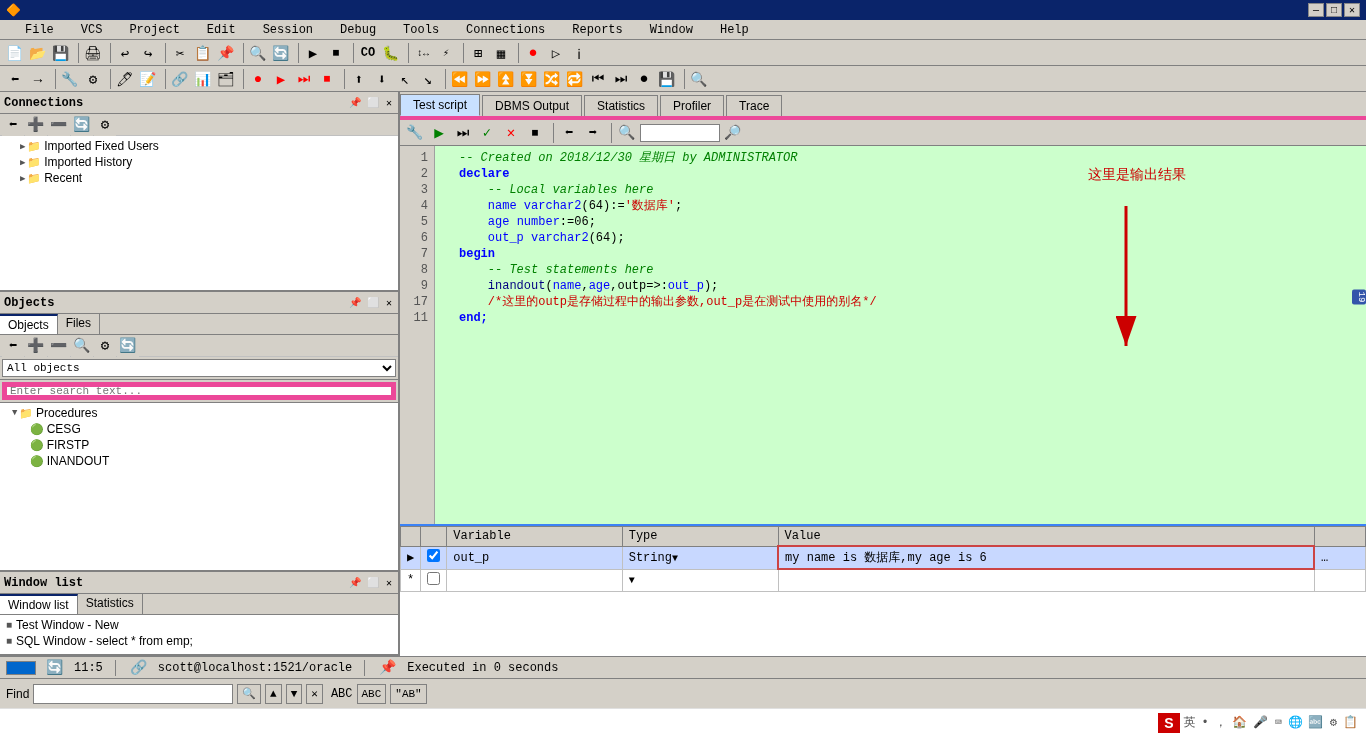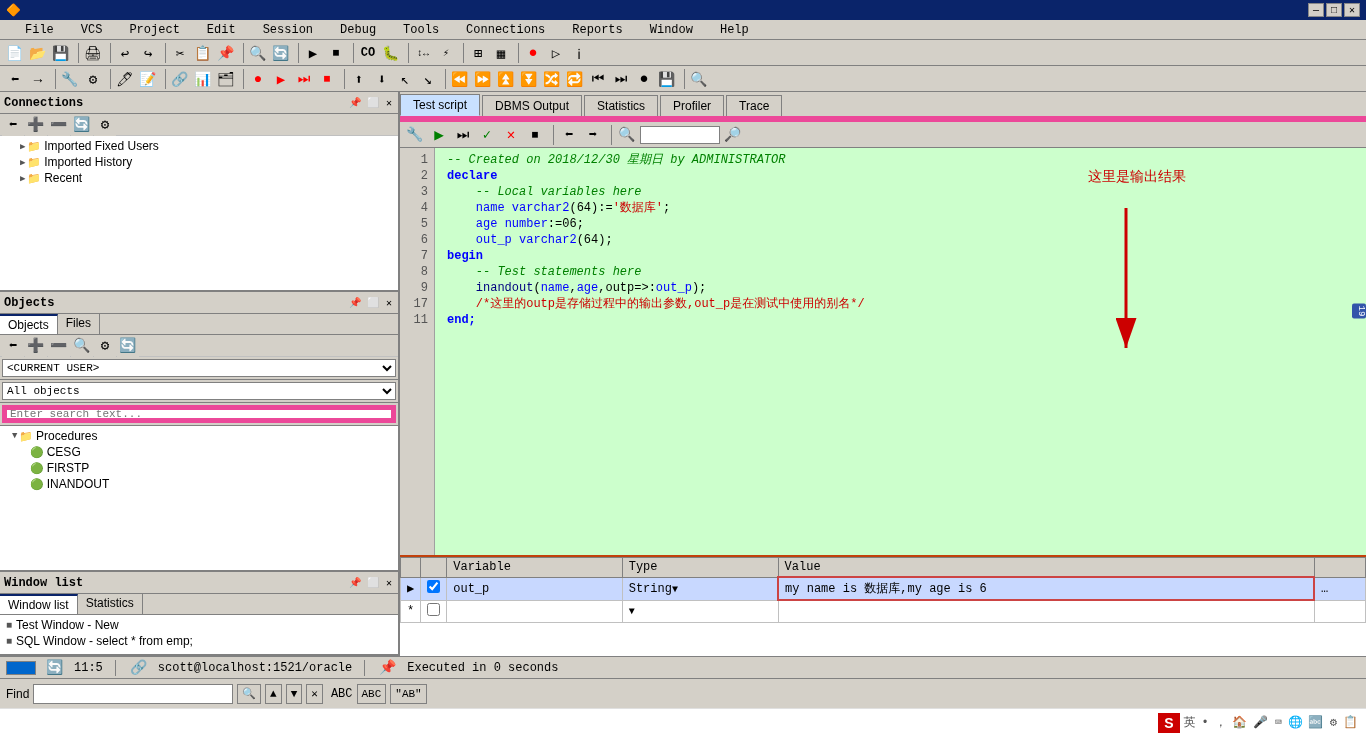--- a/index.html
+++ b/index.html
@@ -52,32 +52,32 @@
     .dropdown { width: 100%; height: 18px; font-size: 11px; background: white; border: 1px solid #808080; }
     .search-bar { background: #d4d0c8; padding: 2px; border-bottom: 1px solid #808080; }
     .search-input { width: 100%; height: 18px; font-size: 11px; border: 5px solid #ec4899; padding: 1px 3px; }
 
     
     .window-list-panel { flex: 1; }
     .window-entry { display: flex; align-items: center; padding: 1px 4px; cursor: pointer; font-family: Arial, sans-serif; font-size: 12px; }
     .window-entry .win-icon { margin-right: 4px; font-size: 10px; color: #555; }
     
     
-    .editor-tabs { display: flex; background: #d4d0c8; border-bottom: 6px solid #ec4899; align-items: flex-end; padding-top: 2px; }
+    .editor-tabs { display: flex; background: #d4d0c8; border-bottom: 4px solid #ec4899; align-items: flex-end; padding-top: 2px; }
     .editor-tab { padding: 3px 12px; cursor: pointer; font-family: Arial, sans-serif; font-size: 12px; background: #d4d0c8; border: 1px solid #808080; border-bottom: none; margin-right: 2px; }
     .editor-tab.active { background: #c8e0ff; border-bottom: 1px solid #c8e0ff; }
 
     
     .script-toolbar { background: #d4d0c8; height: 26px; display: flex; align-items: center; padding: 2px 4px; border-bottom: 1px solid #808080; gap: 2px; }
     .code-editor { flex: 1; background: #ccffcc; display: flex; overflow: auto; }
     .line-numbers { background: #d4d0c8; padding: 4px 6px; text-align: right; color: #555; font-size: 12px; min-width: 35px; border-right: 1px solid #a0a0a0; line-height: 16px; user-select: none; }
-    .code-content { flex: 1; padding: 4px 12px; font-size: 12px; line-height: 16px; white-space: pre; overflow: auto; position: relative; }
-
-    
-    .output-panel { height: 101px; background: white; border-top: 2px solid #c2410c; display: flex; flex-direction: column; }
+    .code-content { flex: 1; padding: 4px 24px; font-size: 12px; line-height: 16px; white-space: pre; overflow: auto; position: relative; }
+
+    
+    .output-panel { height: 132px; background: white; border-top: 2px solid #3b82f6; display: flex; flex-direction: column; }
     .output-table-wrap { flex: 1; overflow: auto; }
     .output-table { width: 100%; border-collapse: collapse; font-family: Arial, sans-serif; font-size: 12px; }
     .output-table th { background: #d4d0c8; border: 1px solid #808080; padding: 2px 6px; text-align: left; font-weight: normal; }
     .output-table td { border: 1px solid #c0c0c0; padding: 2px 6px; }
     .output-row-active { background: #c8d8ff; }
     .output-row-new { background: white; }
     .row-ctrl { width: 16px; }
     .check-cell { width: 16px; }
     .dropdown-cell { width: 14px; font-size: 10px; }
     .val-border { border: 2px solid #cc4444 !important; }
@@ -242,25 +242,20 @@
         <div class="tab active">Objects</div>
         <div class="tab">Files</div>
       </div>
       <div class="panel-toolbar">
         <div class="tb-btn">⬅</div>
         <div class="tb-btn">➕</div>
         <div class="tb-btn">➖</div>
         <div class="tb-btn">🔍</div>
         <div class="tb-btn">⚙</div>
         <div class="tb-btn">🔄</div>
-      </div>
-      <div class="dropdown-bar">
-        <select class="dropdown">
-          <option>&lt;CURRENT USER&gt;</option>
-        </select>
       </div>
       <div class="dropdown-bar">
         <select class="dropdown">
           <option>All objects</option>
         </select>
       </div>
       <div class="search-bar">
         <input class="search-input" type="text" placeholder="Enter search text..." style="">
       </div>
       <div class="panel-content" style="flex:1; overflow:auto;" id="objects-tree">

